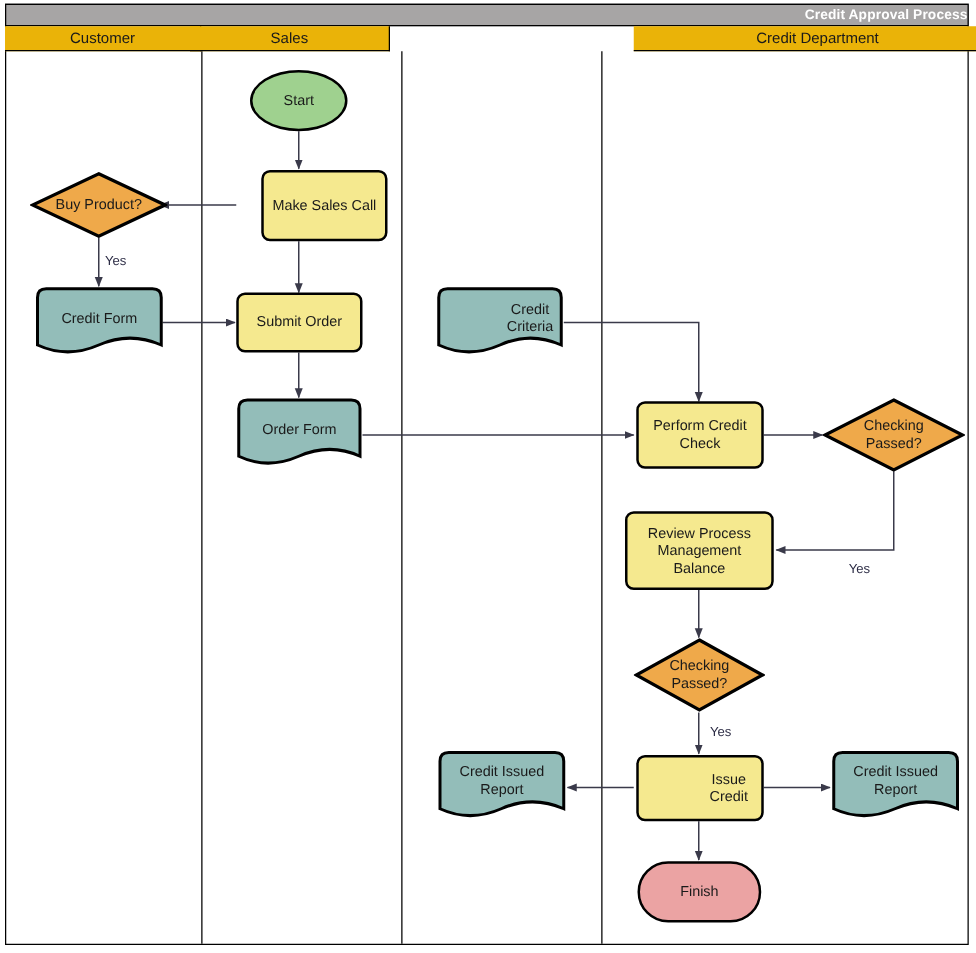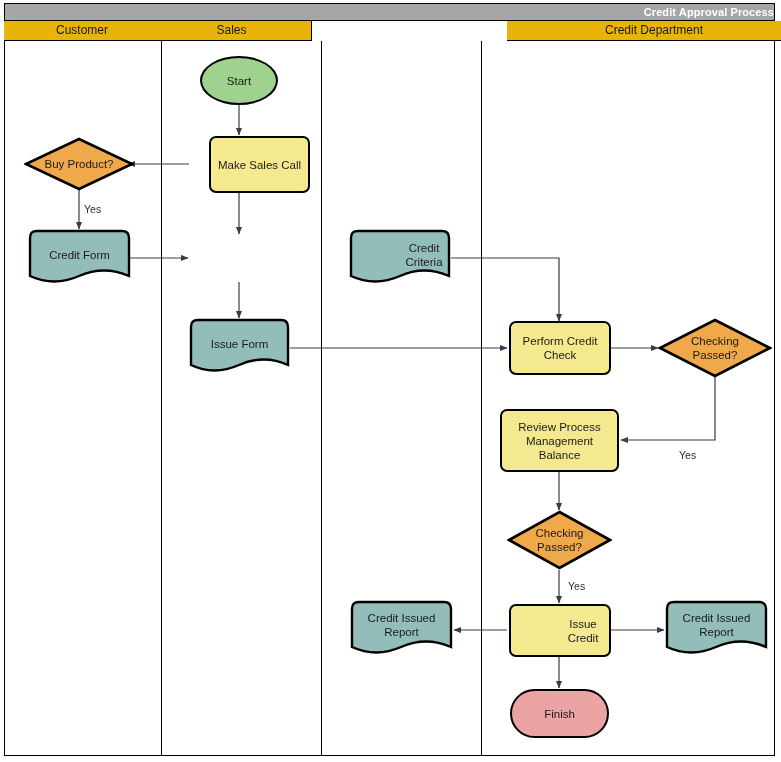--- a/index.html
+++ b/index.html
@@ -193,27 +193,30 @@
   </div>
 
   <div class="node doc" style="left:28px; top:229px; width:103px; height:58px;">
     <svg viewBox="0 0 103 58" preserveAspectRatio="none">
       <path d="M2,9 Q2,2 9,2 L94,2 Q101,2 101,9 L101,47
                Q76,36 51,47 Q26,58 2,47 Z" fill="#93bdb9" stroke="#000000" stroke-width="2.4" vector-effect="non-scaling-stroke"></path>
     </svg>
     <span class="lbl" style="transform:translateY(-3px)">Credit Form</span>
   </div>
 
+  <div class="node proc" style="left:189px; top:234px; width:101px; height:48px;">
+    <span class="lbl">Submit Order</span>
+  </div>
 
   <div class="node doc" style="left:189px; top:318px; width:101px; height:58px;">
     <svg viewBox="0 0 101 58" preserveAspectRatio="none">
       <path d="M2,9 Q2,2 9,2 L92,2 Q99,2 99,9 L99,47
                Q75,36 50,47 Q25,58 2,47 Z" fill="#93bdb9" stroke="#000000" stroke-width="2.4" vector-effect="non-scaling-stroke"></path>
     </svg>
-    <span class="lbl" style="transform:translateY(-3px)">Issue Form</span>
+    <span class="lbl" style="transform:translateY(-3px)">Order Form</span>
   </div>
 
   <div class="node doc" style="left:349px; top:229px; width:102px; height:58px;padding-left:48px;">
     <svg viewBox="0 0 102 58" preserveAspectRatio="none">
       <path d="M2,9 Q2,2 9,2 L93,2 Q100,2 100,9 L100,47
                Q75,36 51,47 Q26,58 2,47 Z" fill="#93bdb9" stroke="#000000" stroke-width="2.4" vector-effect="non-scaling-stroke"></path>
     </svg>
     <span class="lbl" style="transform:translateY(-3px)">Credit Criteria</span>
   </div>
 

